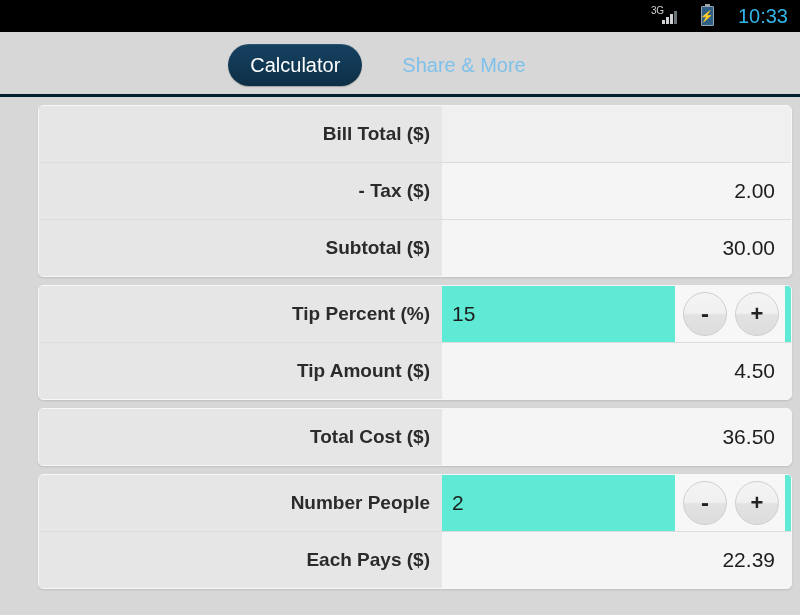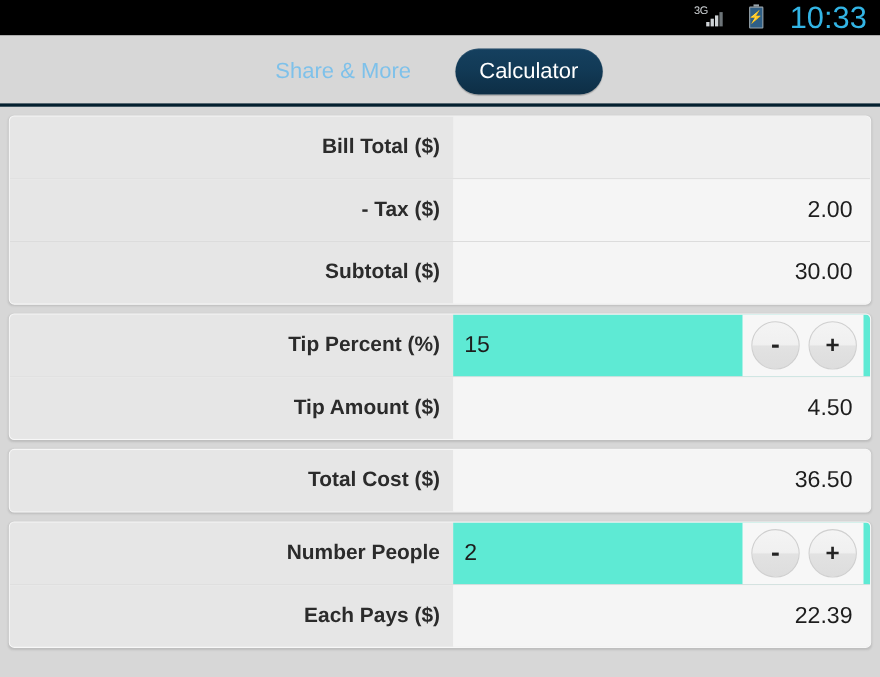--- a/index.html
+++ b/index.html
@@ -86,21 +86,21 @@
     inset: 0;
     display: flex;
     align-items: center;
     justify-content: center;
     font-size: 11px;
     line-height: 1;
     color: #ffffff;
   }
   .clock {
     color: #33b5e5;
-    font-size: 28px;
+    font-size: 20px;
     line-height: 1;
     letter-spacing: 0px;
     font-family: "Liberation Sans", sans-serif;
   }
 
   
   .tabbar {
     height: 65px;
     background: linear-gradient(to bottom,
                 #1b5b8c 0%,
@@ -141,20 +141,21 @@
     color: #ffffff;
     background: linear-gradient(to bottom, #15405f 0%, #123a56 45%, #0d2e45 100%);
     box-shadow: inset 0 1px 0 rgba(255,255,255,0.10),
                 0 1px 1px rgba(0,0,0,0.25);
   }
 
   
   .content {
     padding: 8px 8px 12px 8px;
     box-sizing: border-box;
+    margin-left: 30px;
   }
   .card {
     background: #ebebeb;
     border-radius: 5px;
     border: 1px solid #f7f7f7;
     box-shadow: 0 1px 2px rgba(0,0,0,0.12);
     overflow: hidden;
     margin-bottom: 8px;
   }
   .row {
@@ -250,22 +251,22 @@
     </span>
     <span class="battery">
       <span class="bolt">⚡</span>
     </span>
     <span class="clock">10:33</span>
   </div>
 </div>
 
 <div class="tabbar">
   <div class="tabs">
+    <div class="tab active">Calculator</div>
     <div class="tab">Share &amp; More</div>
-    <div class="tab active">Calculator</div>
   </div>
 </div>
 
 <div class="content">
 
   <div class="card c1">
     <div class="row readonly">
       <div class="row-label">Bill Total ($)</div>
     </div>
     <div class="row readonly">

